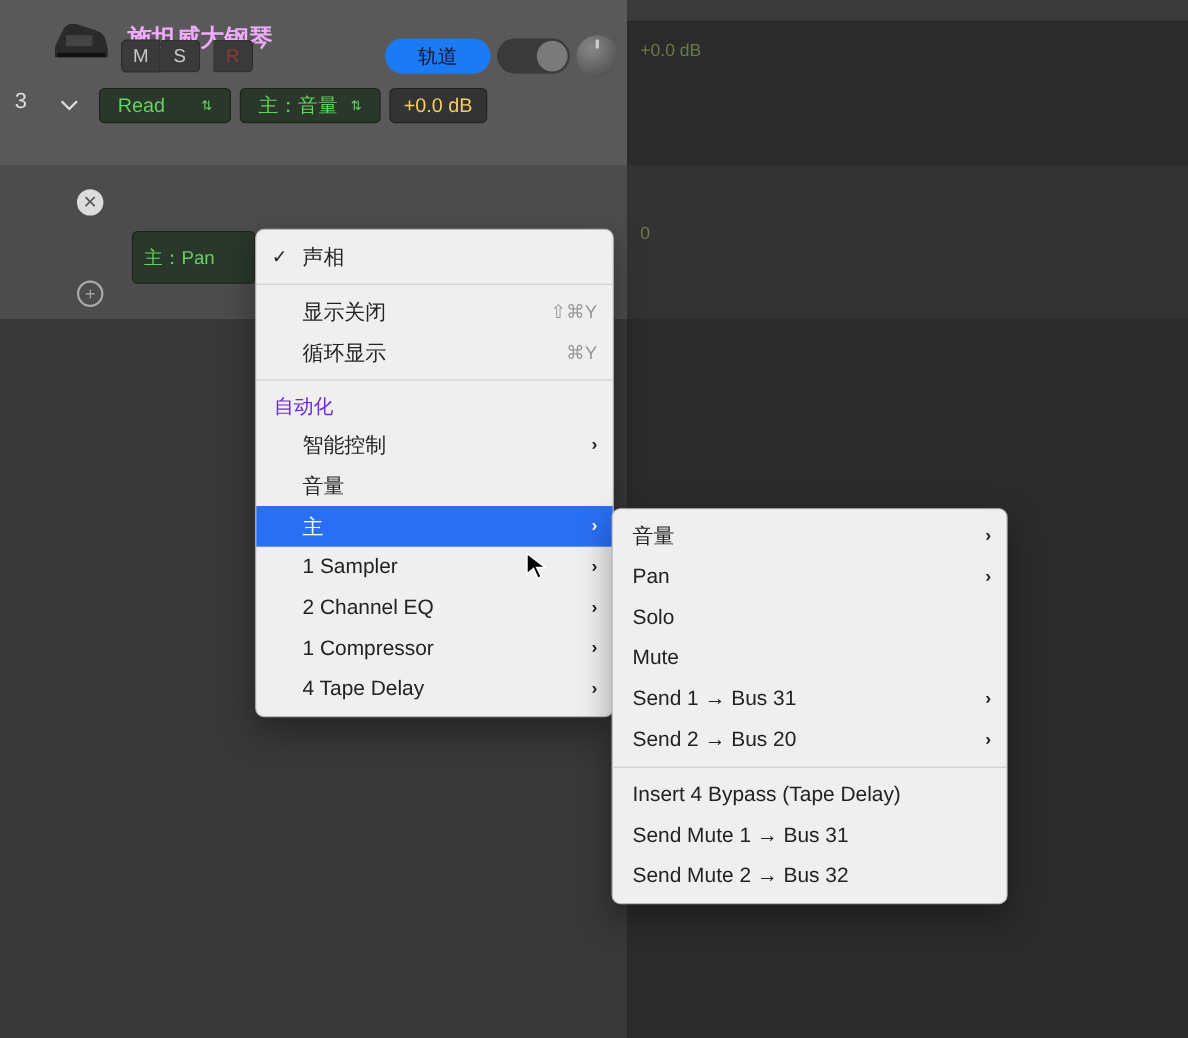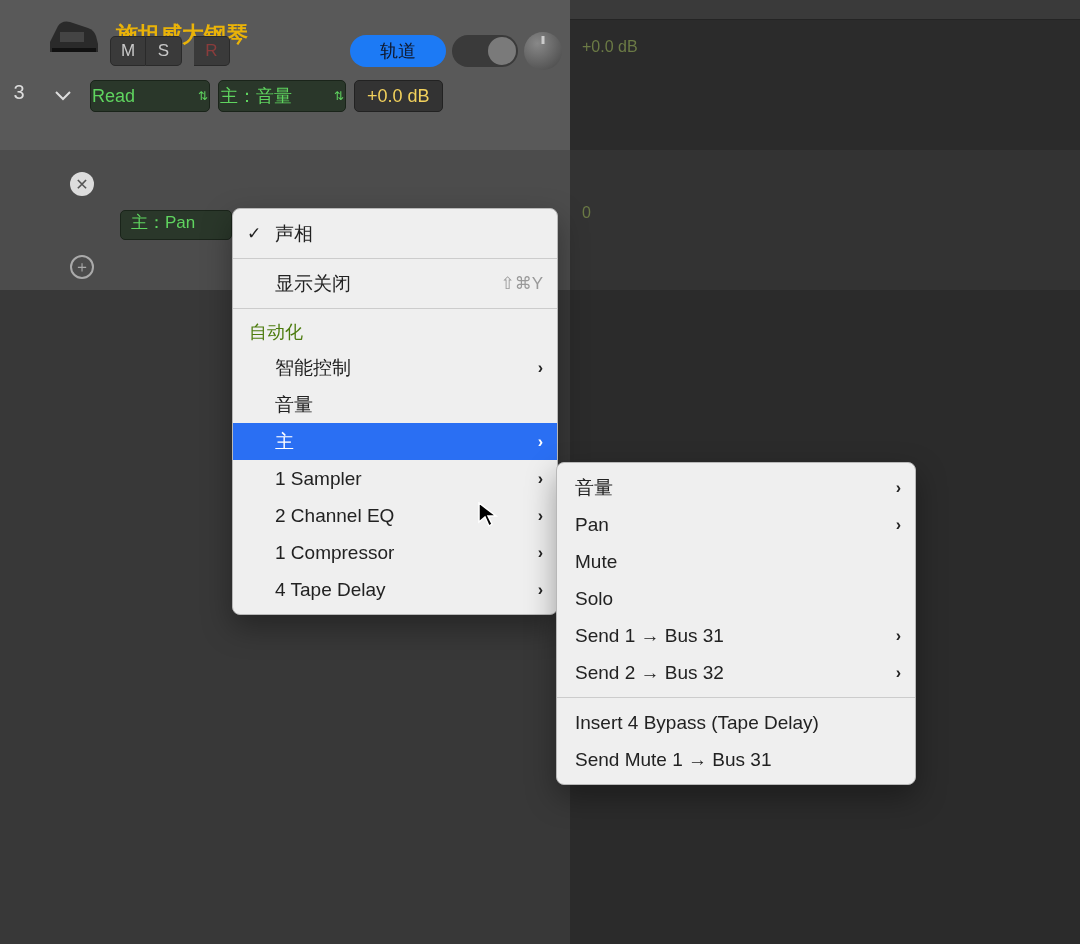--- a/index.html
+++ b/index.html
@@ -34,21 +34,21 @@
   flex: 1;
   padding: 10px 8px 0 6px;
 }
 .track-row1 { display: flex; align-items: center; gap: 12px; }
 .track-icon {
   width: 60px; height: 50px;
   position: relative;
   display: flex; align-items: center; justify-content: center;
 }
 .piano-svg { width: 52px; height: 42px; }
-.track-title { color: #eab308; font-size: 22px; font-weight: 600; }
+.track-title { color: #f0abfc; font-size: 22px; font-weight: 600; }
 .track-row2 { display: flex; align-items: center; gap: 6px; margin-top: 8px; margin-left: 66px; }
 .msr { display: flex; gap: 0; }
 .msr-btn {
   background: #3a3a3a;
   border: 1px solid #2a2a2a;
   color: #c8c8c8;
   width: 36px; height: 30px;
   display: flex; align-items: center; justify-content: center;
   font-size: 17px;
 }
@@ -101,21 +101,21 @@
   width: 38px;
   display: flex; align-items: center; justify-content: center;
   color: #ddd;
 }
 .select-green {
   background: #2a372a;
   border: 1px solid #1a241a;
   border-radius: 5px;
   height: 32px;
   display: flex; align-items: center; justify-content: space-between;
-  padding: 0 1px;
+  padding: 0 16px;
   color: #5fd45f;
   font-size: 18px;
 }
 .select-green .arrows { color: #5fd45f; font-size: 12px; }
 .automation-select { width: 120px; }
 .param-select { width: 128px; }
 .db-value {
   background: #333;
   border: 1px solid #222;
   border-radius: 5px;
@@ -142,22 +142,22 @@
   color: #555;
   font-size: 16px;
 }
 .pan-select {
   position: absolute;
   left: 120px; top: 60px;
   width: 112px;
   background: #2a372a;
   border: 1px solid #1a241a;
   border-radius: 5px;
-  height: 30px;
-  display: flex; 
+  height: 48px;
+  display: flex; align-items: center;
   padding: 0 10px;
   color: #5fd45f;
   font-size: 17px;
 }
 .add-plus {
   position: absolute;
   left: 70px; top: 105px;
   width: 24px; height: 24px;
   border: 2px solid #aaa;
   border-radius: 50%;
@@ -240,21 +240,21 @@
 .menu-sep {
   height: 1px;
   background: #ccc;
   margin: 6px 0;
 }
 .menu-header {
   height: 34px;
   display: flex;
   align-items: center;
   padding: 0 16px;
-  color: #4d7c0f;
+  color: #6d28d9;
   font-size: 18px;
 }
 .sub .mi { padding-left: 18px; }
 .cursor {
   position: absolute;
   left: 478px; top: 502px;
   width: 22px; height: 26px;
   pointer-events: none;
 }
 </style>
@@ -325,20 +325,24 @@
 <div class="menu primary">
   <div class="mi">
     <span class="check">✓</span>
     <span>声相</span>
   </div>
   <div class="menu-sep"></div>
   <div class="mi">
     <span>显示关闭</span>
     <span class="kbd">⇧⌘Y</span>
   </div>
+  <div class="mi">
+    <span>循环显示</span>
+    <span class="kbd">⌘Y</span>
+  </div>
   <div class="menu-sep"></div>
   <div class="menu-header">自动化</div>
   <div class="mi">
     <span>智能控制</span>
     <span class="chev">›</span>
   </div>
   <div class="mi">
     <span>音量</span>
   </div>
   <div class="mi selected">
@@ -366,37 +370,40 @@
 <div class="menu sub">
   <div class="mi">
     <span>音量</span>
     <span class="chev">›</span>
   </div>
   <div class="mi">
     <span>Pan</span>
     <span class="chev">›</span>
   </div>
   <div class="mi">
+    <span>Solo</span>
+  </div>
+  <div class="mi">
     <span>Mute</span>
   </div>
   <div class="mi">
-    <span>Solo</span>
-  </div>
-  <div class="mi">
     <span>Send 1 → Bus 31</span>
     <span class="chev">›</span>
   </div>
   <div class="mi">
-    <span>Send 2 → Bus 32</span>
+    <span>Send 2 → Bus 20</span>
     <span class="chev">›</span>
   </div>
   <div class="menu-sep"></div>
   <div class="mi">
     <span>Insert 4 Bypass (Tape Delay)</span>
   </div>
   <div class="mi">
     <span>Send Mute 1 → Bus 31</span>
+  </div>
+  <div class="mi">
+    <span>Send Mute 2 → Bus 32</span>
   </div>
 </div>
 
 <svg class="cursor" viewBox="0 0 22 26">
   <path d="M1 1 L1 20 L7 15 L11 24 L14 22 L10 14 L18 14 Z" fill="#000" stroke="#fff" stroke-width="1.5"></path>
 </svg>
 
 </body></html>

